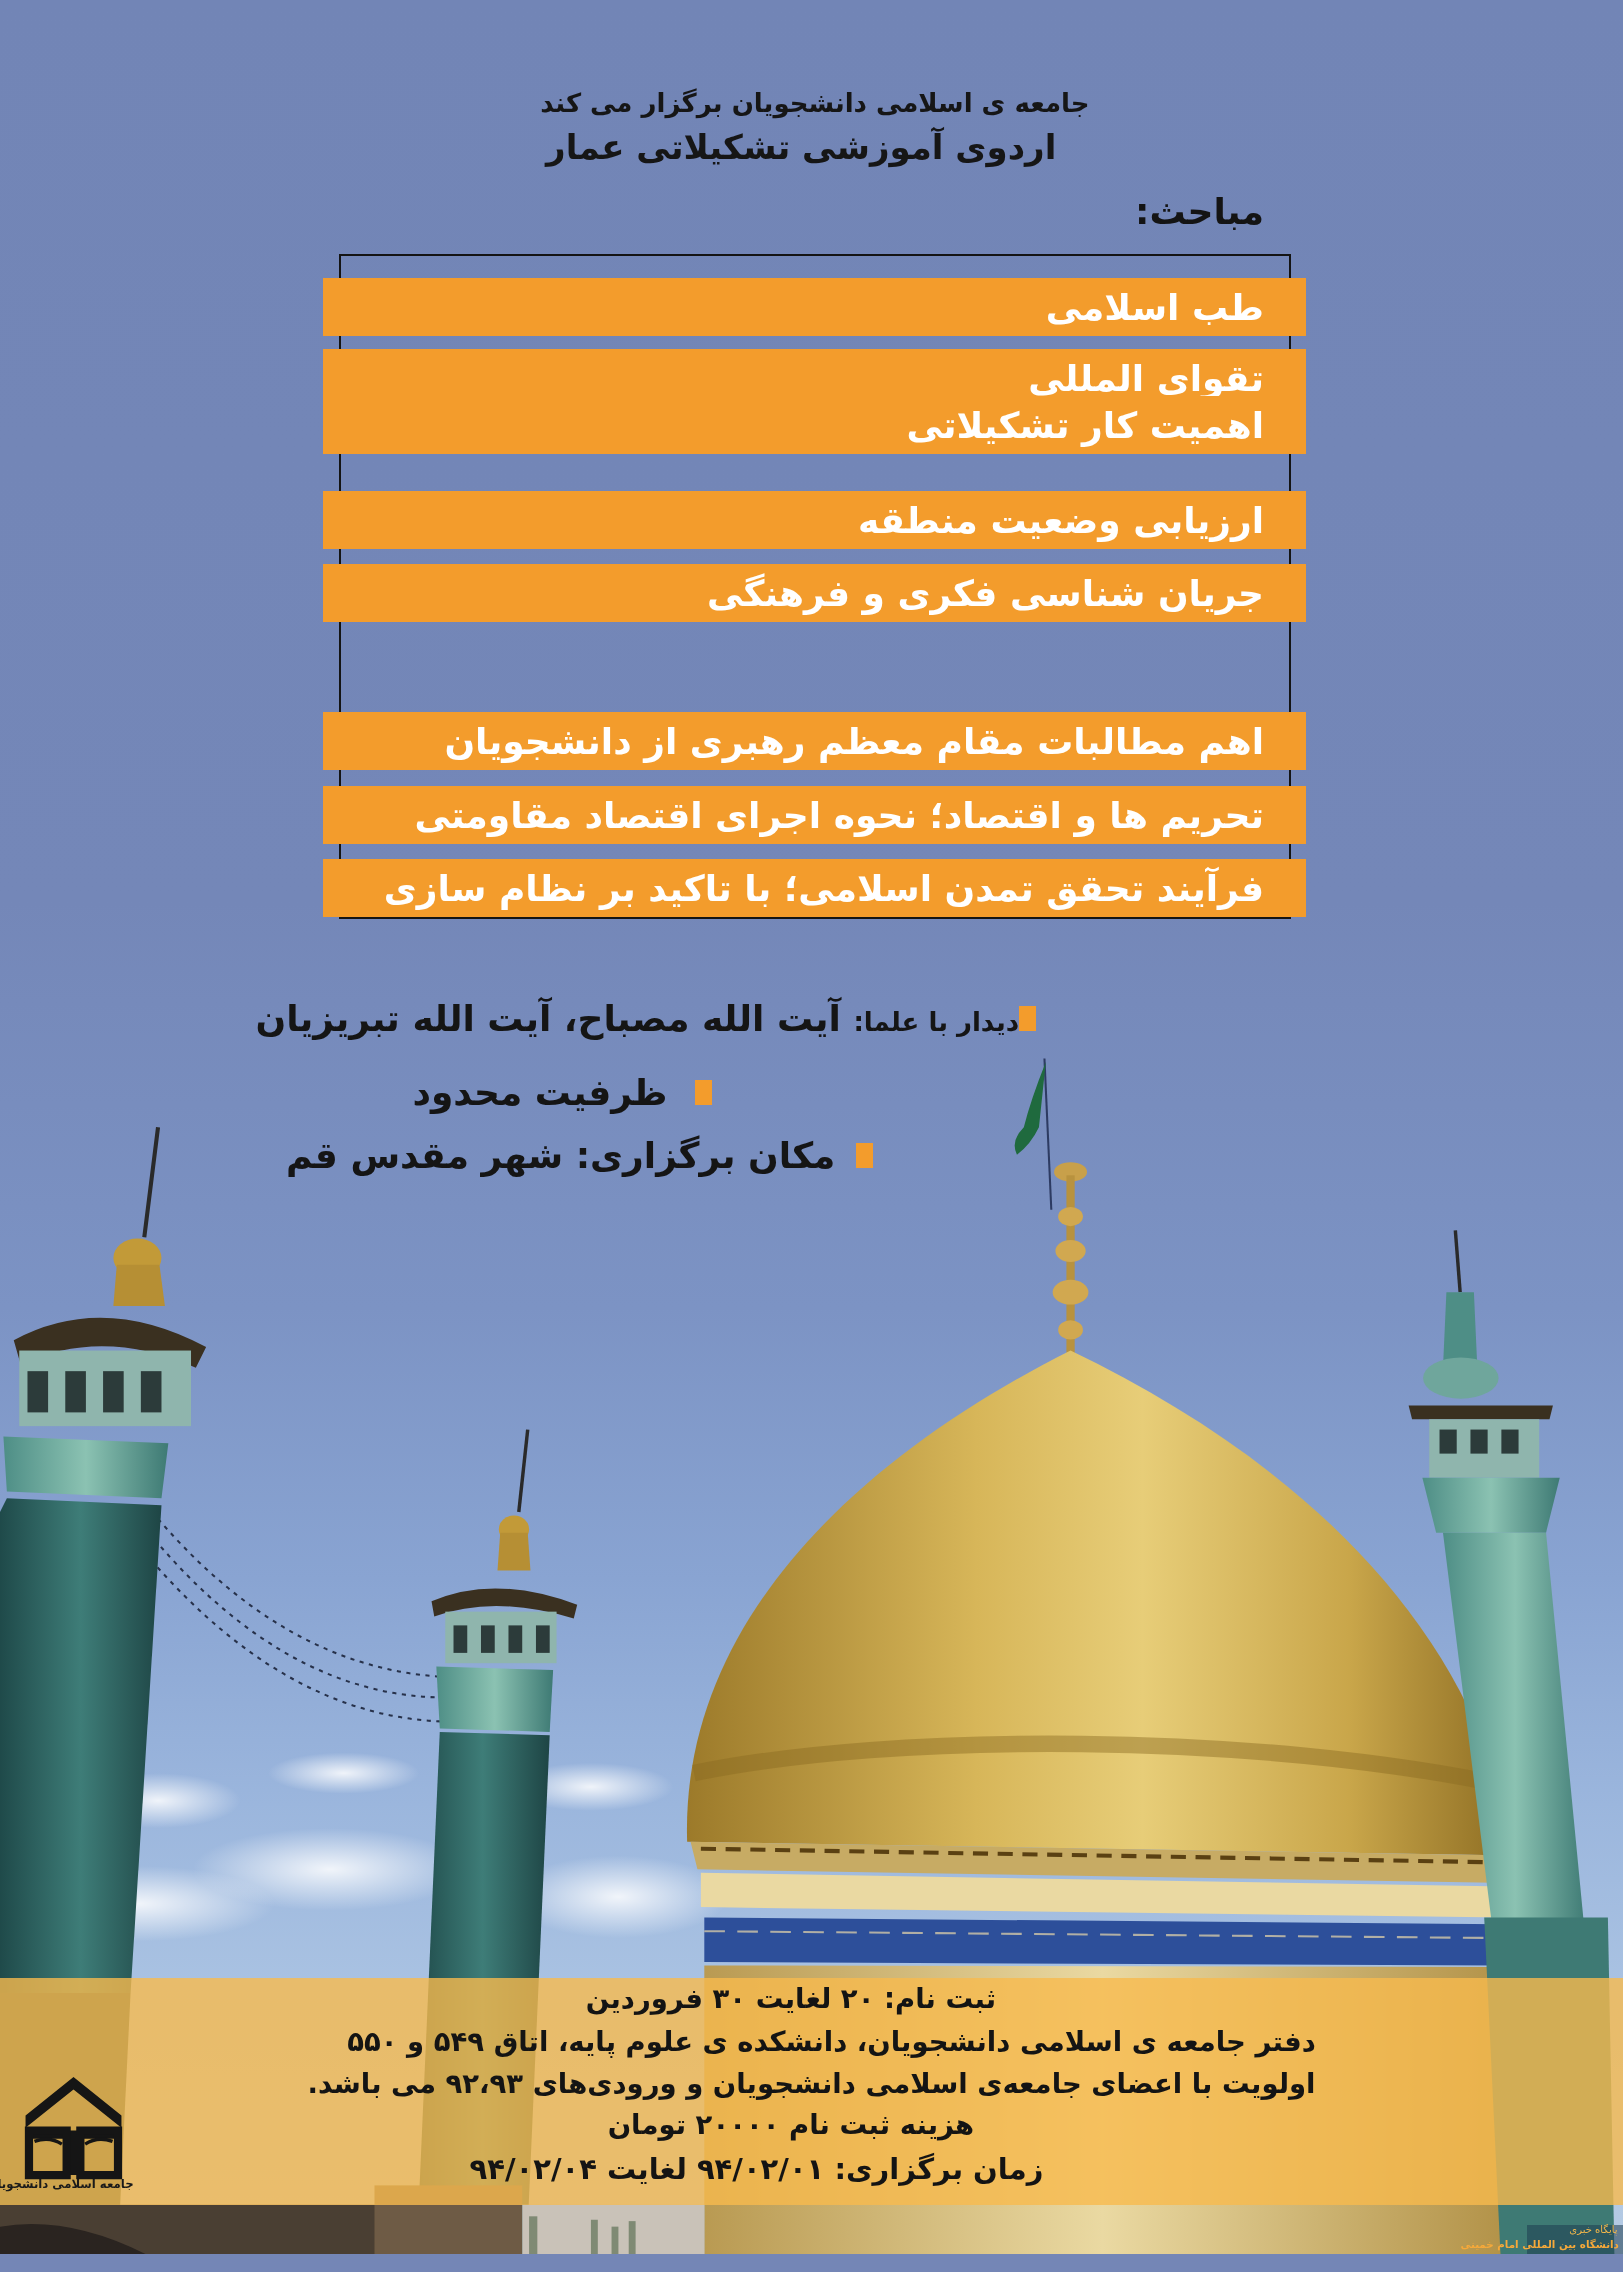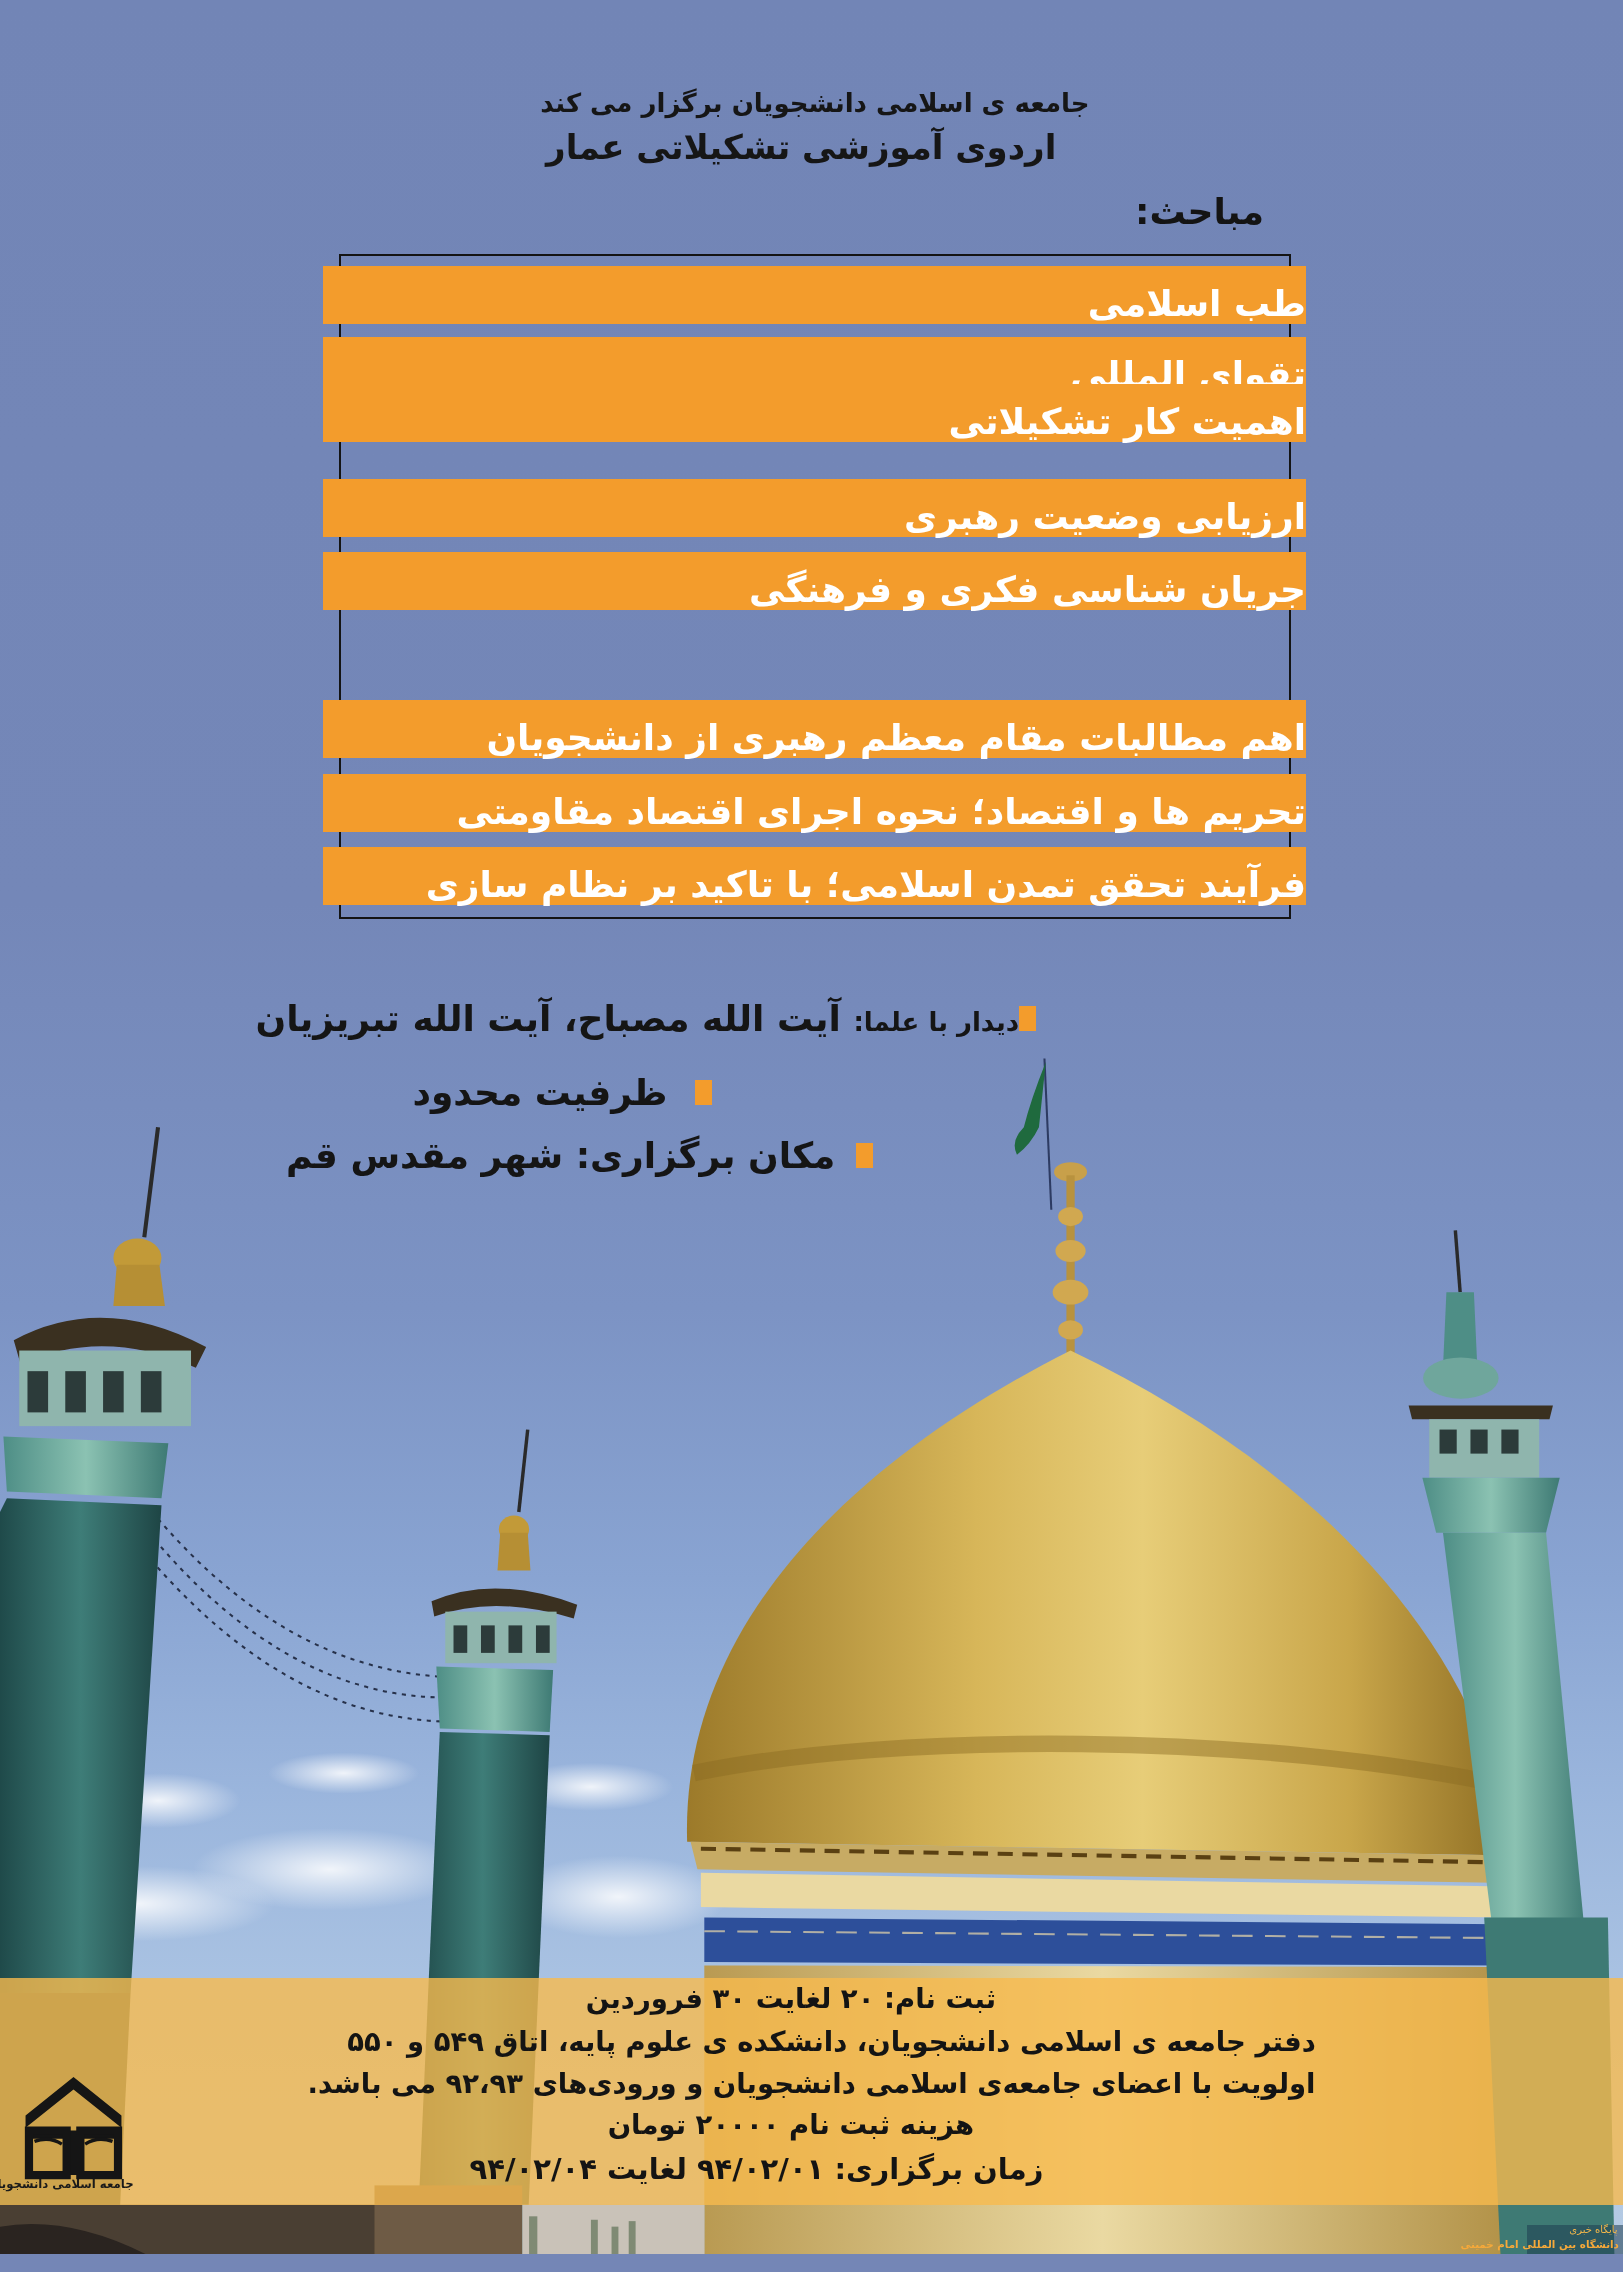--- a/index.html
+++ b/index.html
@@ -23,22 +23,22 @@
     .topics-heading {
       position: absolute; right: 359px; top: 191px;
       font-size: 36px; font-weight: bold; color: #141414;
     }
     .topics-box {
       position: absolute; left: 339px; top: 254px; width: 952px; height: 665px;
       border: 2.1px solid #141414; box-sizing: border-box;
     }
     .topic-bar {
       position: absolute; left: 323px; width: 983px; height: 58px;
-      background: #F39C2C; box-sizing: border-box; 
-      display: flex; align-items: flex-end; justify-content: flex-start;
+      background: #F39C2C; box-sizing: border-box; padding-right: 42px;
+      display: flex; align-items: center; justify-content: flex-start; margin-top: 12px;
     }
     .topic-bar span {
       color: #FFFFFF; font-weight: bold; font-size: 36px; white-space: nowrap;
       letter-spacing: -0.7px;
     }
 
     .bullet-row { position: absolute; display: flex; align-items: center; direction: rtl; white-space: nowrap; text-align: right; }
     .bullet-sq { width: 17px; height: 25.4px; background: #F39C2C; flex: none; }
     .bullet-text { color: #151515; font-weight: bold; }
     .bullet-text .small { font-size: 26px; }
@@ -196,21 +196,21 @@
   <div class="topic-bar" style="top:266px">
       <span>طب اسلامی</span>
     </div>
   <div class="topic-bar" style="top:337px">
       <span>تقوای المللی</span>
     </div>
   <div class="topic-bar" style="top:384px">
       <span>اهمیت کار تشکیلاتی</span>
     </div>
   <div class="topic-bar" style="top:479px">
-      <span>ارزیابی وضعیت رهبری</span>
+      <span>ارزیابی وضعیت منطقه</span>
     </div>
   <div class="topic-bar" style="top:552px">
       <span>جریان شناسی فکری و فرهنگی</span>
     </div>
   <div class="topic-bar" style="top:700px">
       <span>اهم  مطالبات مقام معظم رهبری از دانشجویان</span>
     </div>
   <div class="topic-bar" style="top:774px">
       <span>تحریم  ها و اقتصاد؛ نحوه اجرای اقتصاد مقاومتی</span>
     </div>

